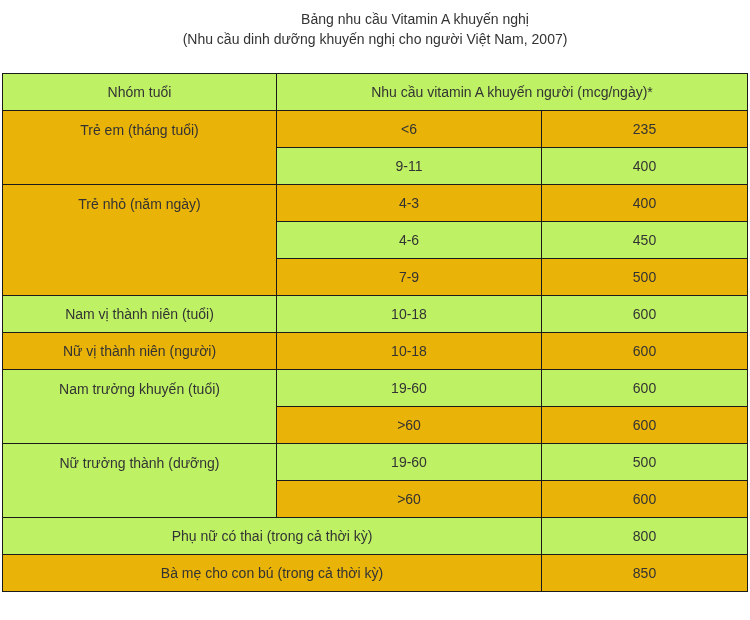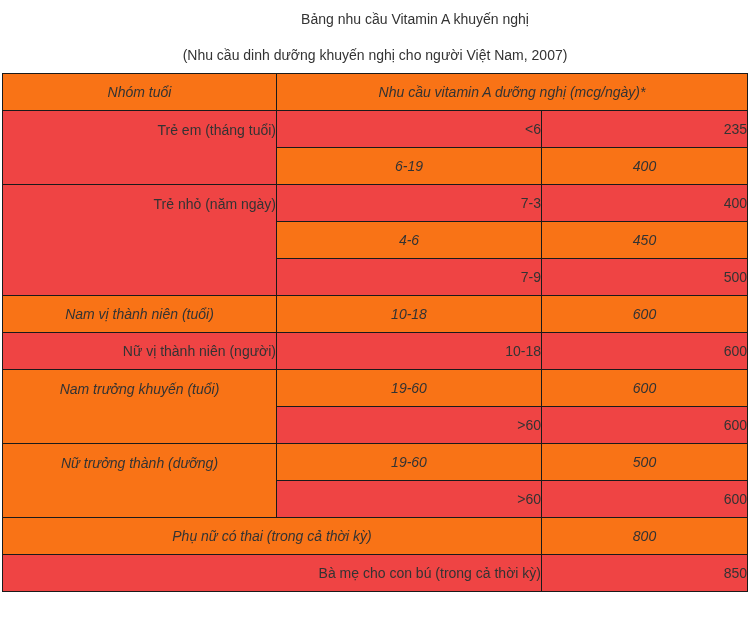--- a/index.html
+++ b/index.html
@@ -19,21 +19,21 @@
     .caption {
       position: absolute;
       left: 0;
       width: 750px;
       text-align: center;
       font-size: 14px;
       color: #333333;
       line-height: 18px;
     }
     .caption.title { top: 10px; padding-left: 40px; }
-    .caption.subtitle { top: 46px; }
+    .caption.subtitle { top: 30px; }
 
     table.vita {
       position: absolute;
       left: 2px;
       top: 73px;
       width: 745px;
       border-collapse: collapse;
       table-layout: fixed;
       border: 1px solid #1a1a1a;
     }
@@ -45,57 +45,57 @@
       padding: 0;
       line-height: 36px;
       font-size: 14px;
       color: #333333;
       box-sizing: border-box;
     }
     table.vita td.group {
       line-height: 18px;
       padding-top: 10px;
     }
-    table.vita tr.gray td { background: #f97316; font-style: italic; }
-    table.vita tr.white td { background: #ef4444; text-align: right; }
+    table.vita tr.gray td { background: #bef264; }
+    table.vita tr.white td { background: #eab308; }
     col.c1 { width: 274px; }
     col.c2 { width: 265px; }
     col.c3 { width: 206px; }
   </style>
 </head>
 <body>
 
 <div class="caption title">Bảng nhu cầu Vitamin A khuyến nghị</div>
 <div class="caption subtitle">(Nhu cầu dinh dưỡng khuyến nghị cho người Việt Nam, 2007)</div>
 
 <table class="vita">
   <colgroup>
     <col class="c1">
       <col class="c2">
       <col class="c3">
   </colgroup>
   <tbody>
     <tr class="gray">
       <td>Nhóm tuổi</td>
-      <td colspan="2">Nhu cầu vitamin A dưỡng nghị (mcg/ngày)*</td>
+      <td colspan="2">Nhu cầu vitamin A khuyến người (mcg/ngày)*</td>
     </tr>
 
     <tr class="white">
       <td rowspan="2" class="group">Trẻ em (tháng tuổi)</td>
       <td>&lt;6</td>
       <td>235</td>
     </tr>
     <tr class="gray">
-      <td>6-19</td>
+      <td>9-11</td>
       <td>400</td>
     </tr>
 
     <tr class="white">
       <td rowspan="3" class="group">Trẻ nhỏ (năm ngày)</td>
-      <td>7-3</td>
+      <td>4-3</td>
       <td>400</td>
     </tr>
     <tr class="gray">
       <td>4-6</td>
       <td>450</td>
     </tr>
     <tr class="white">
       <td>7-9</td>
       <td>500</td>
     </tr>

